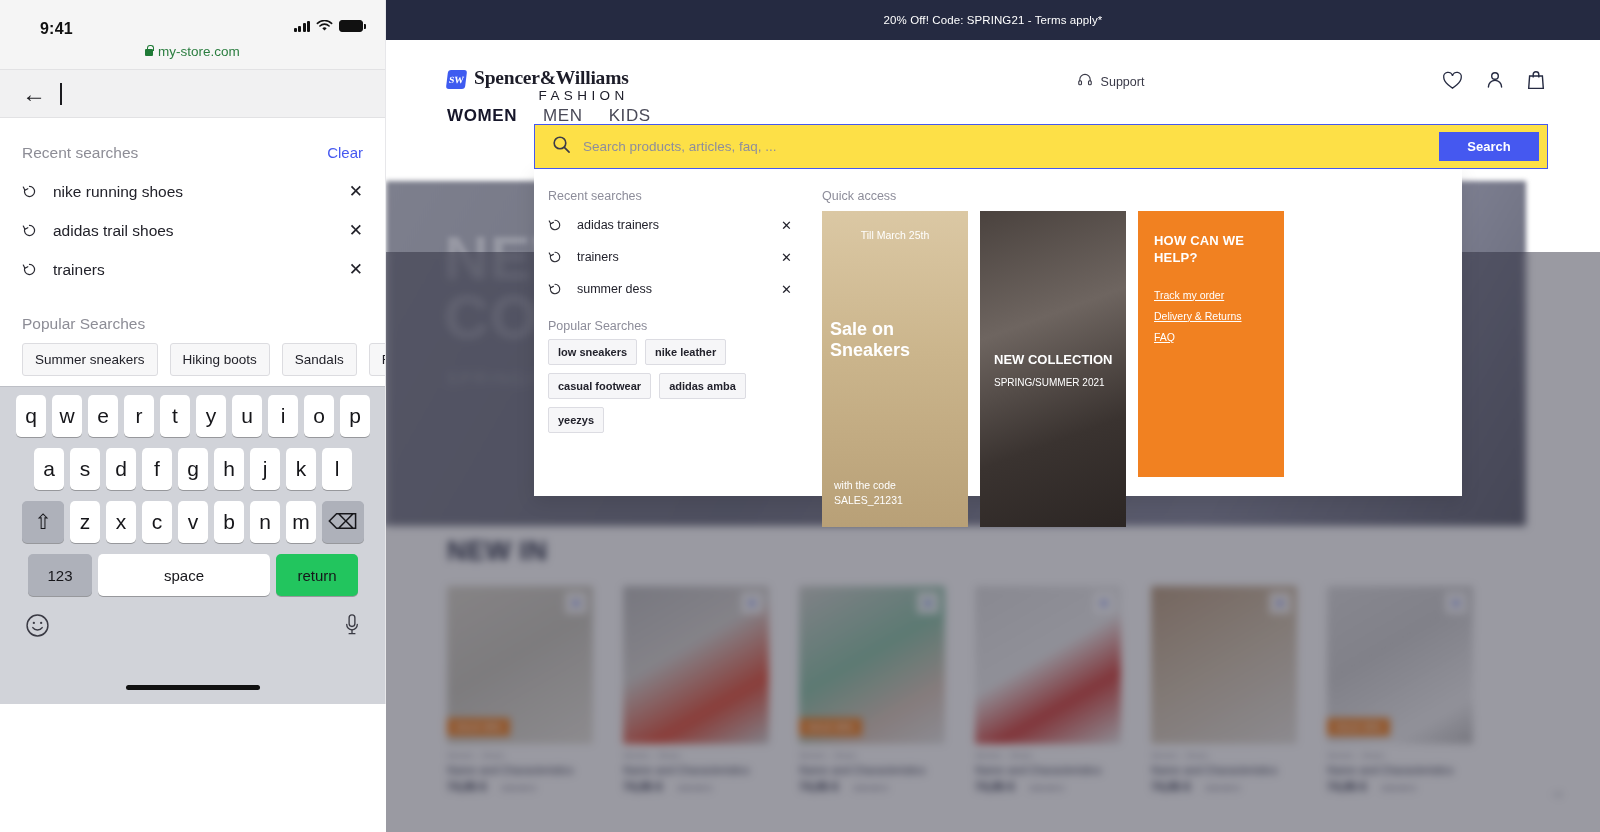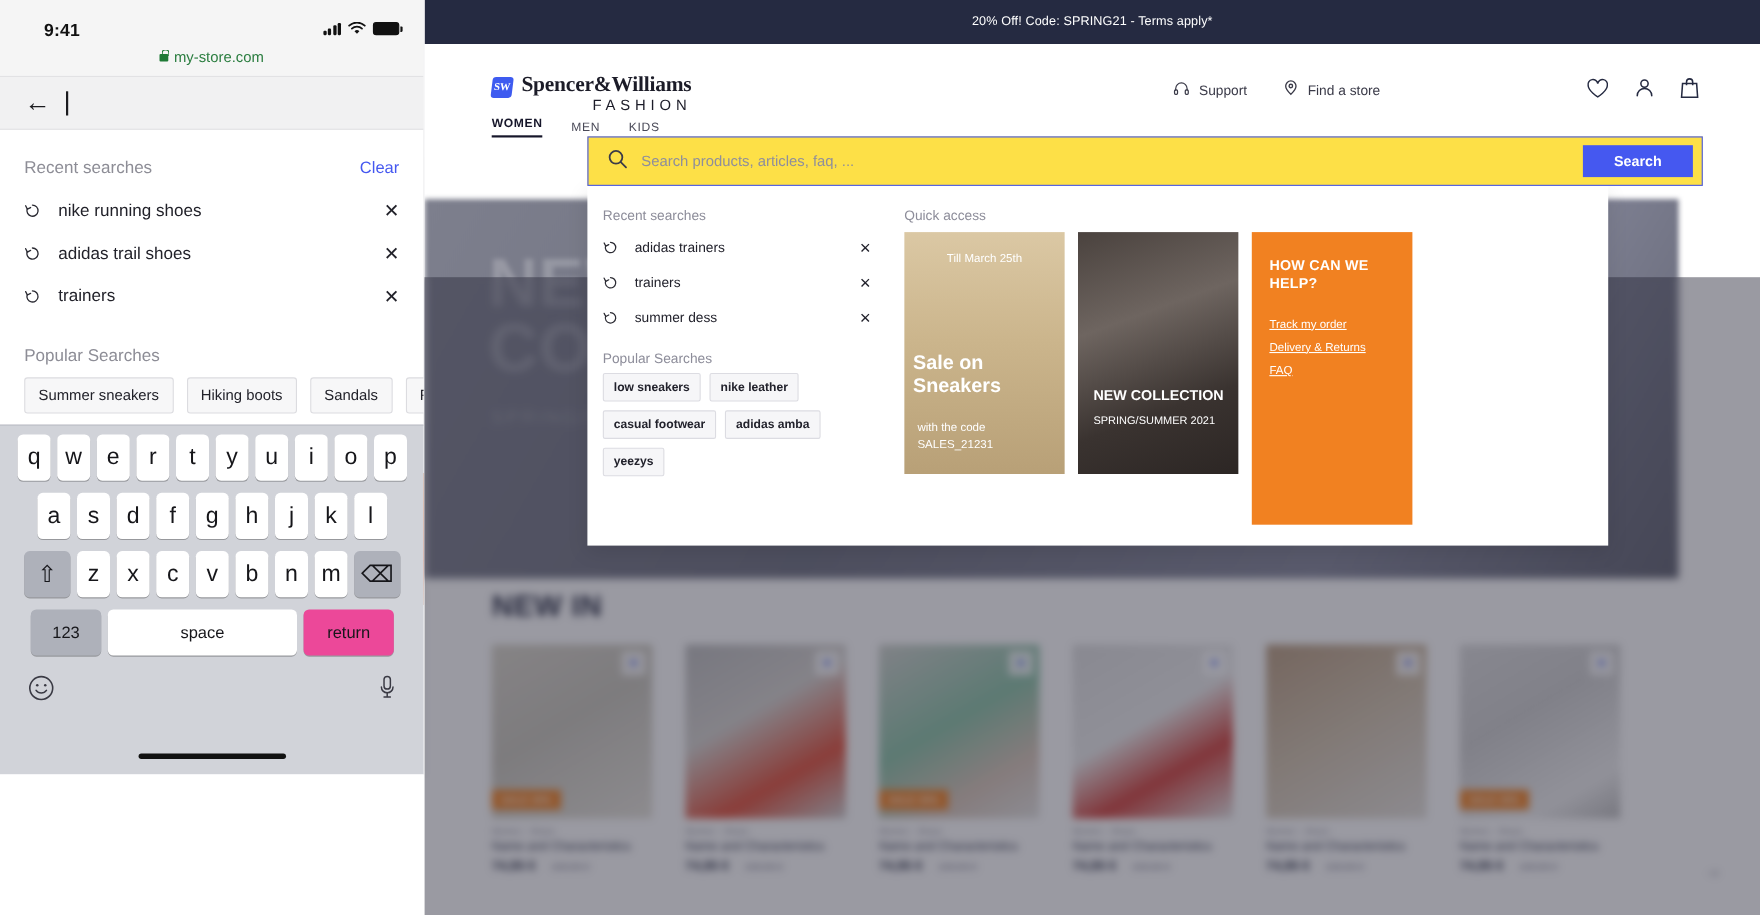--- a/index.html
+++ b/index.html
@@ -113,21 +113,21 @@
     background: #ffffff; border-radius: 5px; height: 42px;
     display: flex; align-items: center; justify-content: center;
     font-size: 21px; color: #16161a; box-shadow: 0 1px 0 rgba(0,0,0,.28);
     flex: 0 0 30px;
   }
   .kb-row.r2 { padding: 0 18px; }
   .kb-row.r3 { padding: 0 0px; }
   .key.wide { flex: 0 0 42px; background: #aeb1ba; }
   .key.num { flex: 0 0 64px; background: #aeb1ba; font-size: 15px; }
   .key.space { flex: 1 1 auto; max-width: 172px; font-size: 15px; }
-  .key.ret { flex: 0 0 82px; background: #ec4899; font-size: 15px; }
+  .key.ret { flex: 0 0 82px; background: #22c55e; font-size: 15px; }
   .kb-bottom {
     display: flex; justify-content: space-between; align-items: center;
     padding: 6px 22px 0 22px;
   }
   .kb-home {
     position: absolute; left: 50%; transform: translateX(-50%);
     bottom: 14px; width: 134px; height: 5px; background: #111; border-radius: 3px;
   }
 
   
@@ -152,31 +152,31 @@
   .brand-name {
     font-family: "Liberation Serif", serif; font-weight: bold;
     font-size: 19.5px; color: #1c1c28; letter-spacing: -0.2px;
   }
   .brand-sub {
     font-size: 13.5px; color: #1c1c28; letter-spacing: 4.4px;
     text-align: right; margin-top: 1px;
   }
   .header-links {
     position: absolute; left: 680px; top: 32px;
-    display: flex; gap: 32px; align-items: center;
+    display: flex; gap: 32px; align-items: center; flex-direction: column;
   }
   .hlink { display: flex; align-items: center; gap: 8px; font-size: 12.5px; color: #3a3a48; }
   .header-icons {
     position: absolute; right: 55px; top: 30px;
     display: flex; gap: 22px; align-items: center; color: #252A41;
   }
   .nav-main {
     position: absolute; left: 61px; top: 66px;
-    display: flex; gap: 26px; align-items: center;
-    font-size: 11px; letter-spacing: .6px; color: #4a4a58;
+    display: flex; gap: 26px; align-items: flex-start;
+    font-size: 17px; letter-spacing: .6px; color: #4a4a58;
   }
   .nav-main .active { font-weight: bold; color: #16162a; border-bottom: 2px solid #16162a; padding-bottom: 5px; }
   .nav-sub {
     position: absolute; left: 61px; top: 98px;
     display: flex; gap: 24px; font-size: 11px; letter-spacing: .7px; color: #6a6a78;
   }
   .nav-sub .strong { color: #2b2b3a; font-weight: bold; }
 
   
   .hero {
@@ -275,21 +275,21 @@
   .dd-recent-label { flex: 1; font-size: 12.5px; color: #22222c; }
   .dd-x { font-size: 13px; color: #22222c; }
   .dd-chipwrap { display: flex; flex-wrap: wrap; gap: 8px; margin-top: 6px; padding-right: 10px; }
   .dd-chip {
     border: 1px solid #dcdce2; background: #f6f6f8; padding: 6px 9px;
     font-size: 11px; font-weight: bold; color: #22222c; border-radius: 2px;
   }
   .dd-right { flex: 1; padding-left: 16px; }
   .qa-cards { display: flex; gap: 12px; margin-top: 8px; }
   .qa {
-    width: 146px; height: 220px; position: relative; overflow: hidden; flex: 0 0 146px;
+    width: 146px; height: 316px; position: relative; overflow: hidden; flex: 0 0 146px;
   }
   .qa-img { position: absolute; inset: 0; }
   .qa1 { background: linear-gradient(180deg,#9eadb9 0%,#8e9daa 35%,#6c737c 70%,#3f4247 100%); }
   .qa2b { background: linear-gradient(180deg,#dbc8a4 0%,#cbb58c 45%,#b8a077 100%); }
   .qa3 { background: linear-gradient(160deg,#4a423e 0%,#6e6560 35%,#3a3330 70%,#2c2624 100%); }
   .qa-strip {
     position: absolute; left:0; right:0; bottom:0; height: 54px; background: #F18121;
     color: #fff; display: flex; flex-direction: column; align-items: center;
     justify-content: center; gap: 2px;
   }

